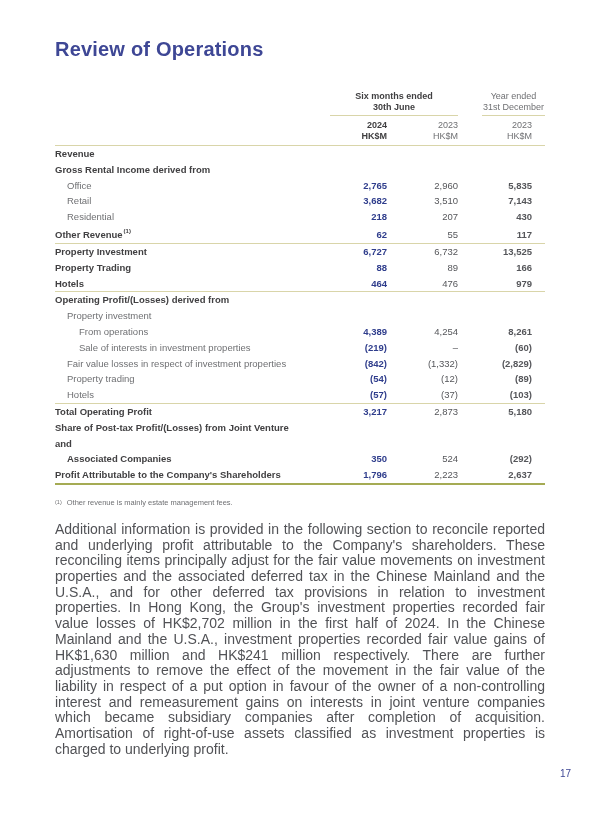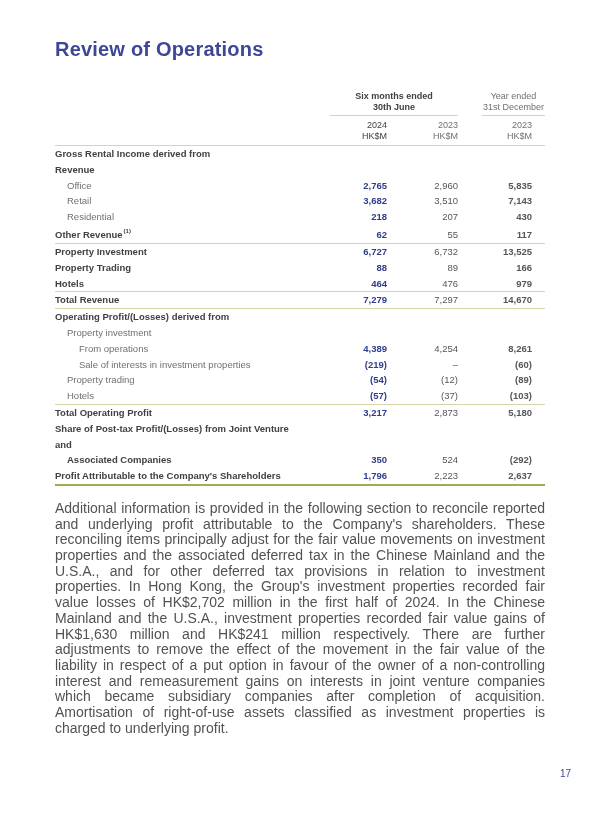--- a/index.html
+++ b/index.html
@@ -32,21 +32,21 @@
   col.c-v2{width:87px;}
   th{font-weight:normal;padding:0;}
   th.group{vertical-align:bottom;}
   .grp{padding-bottom:3px;border-bottom:1px solid var(--rule-light);text-align:center;}
   .grp div{font-size:9px;line-height:10.5px;}
   .grp.six{margin-left:30px;font-weight:700;color:var(--dark);}
   .grp.gy{margin-left:24px;color:var(--graylbl);}
   tr.sub th{border-bottom:1px solid var(--rule-light);padding:4px 0 4px 0;vertical-align:bottom;}
   th.sh{text-align:right;}
   th.sh div{font-size:9px;line-height:10.5px;color:var(--graylbl);}
-  th.sh.b div{font-weight:400;color:var(--dark);text-align:right;}
+  th.sh.b div{font-weight:700;color:var(--dark);text-align:right;}
   th.sh.y{padding-right:13px;}
   td{padding:0;vertical-align:bottom;font-size:9.5px;line-height:15.8px;}
   td.lbl{color:var(--graylbl);}
   td.lbl.b{font-weight:700;color:var(--dark);}
   td.lbl.ind1{padding-left:12px;}
   td.lbl.ind2{padding-left:24px;}
   td.lbl sup{font-size:6px;position:relative;top:-1px;margin-left:1px;}
   td.lbl .l2{padding-left:12px;}
   td.val{text-align:right;color:var(--grayval);}
   td.val.c0{color:var(--navy);font-weight:700;}
@@ -109,27 +109,27 @@
           <div>HK$M</div>
         </th>
         <th class="sh y">
           <div>2023</div>
           <div>HK$M</div>
         </th>
       </tr>
     </thead>
     <tbody>
         <tr>
+          <td class="lbl b ind0">Revenue</td>
+          <td class="val c0"></td>
+          <td class="val c1"></td>
+          <td class="val c2"></td>
+        </tr>
+        <tr>
           <td class="lbl b ind0">Gross Rental Income derived from</td>
-          <td class="val c0"></td>
-          <td class="val c1"></td>
-          <td class="val c2"></td>
-        </tr>
-        <tr>
-          <td class="lbl b ind0">Revenue</td>
           <td class="val c0"></td>
           <td class="val c1"></td>
           <td class="val c2"></td>
         </tr>
         <tr>
           <td class="lbl ind1">Office</td>
           <td class="val c0">2,765</td>
           <td class="val c1">2,960</td>
           <td class="val c2">5,835</td>
         </tr>
@@ -162,26 +162,20 @@
           <td class="val c0">88</td>
           <td class="val c1">89</td>
           <td class="val c2">166</td>
         </tr>
         <tr class="sep">
           <td class="lbl b ind0">Hotels</td>
           <td class="val c0">464</td>
           <td class="val c1">476</td>
           <td class="val c2">979</td>
         </tr>
-        <tr class="sep">
-          <td class="lbl b ind0">Total Revenue</td>
-          <td class="val c0">7,279</td>
-          <td class="val c1">7,297</td>
-          <td class="val c2">14,670</td>
-        </tr>
         <tr>
           <td class="lbl b ind0">Operating Profit/(Losses) derived from</td>
           <td class="val c0"></td>
           <td class="val c1"></td>
           <td class="val c2"></td>
         </tr>
         <tr>
           <td class="lbl ind1">Property investment</td>
           <td class="val c0"></td>
           <td class="val c1"></td>
@@ -191,20 +185,26 @@
           <td class="lbl ind2">From operations</td>
           <td class="val c0">4,389</td>
           <td class="val c1">4,254</td>
           <td class="val c2">8,261</td>
         </tr>
         <tr>
           <td class="lbl ind2">Sale of interests in investment properties</td>
           <td class="val c0">(219)</td>
           <td class="val c1">–</td>
           <td class="val c2">(60)</td>
+        </tr>
+        <tr>
+          <td class="lbl ind1">Fair value losses in respect of investment properties</td>
+          <td class="val c0">(842)</td>
+          <td class="val c1">(1,332)</td>
+          <td class="val c2">(2,829)</td>
         </tr>
         <tr>
           <td class="lbl ind1">Property trading</td>
           <td class="val c0">(54)</td>
           <td class="val c1">(12)</td>
           <td class="val c2">(89)</td>
         </tr>
         <tr class="sep">
           <td class="lbl ind1">Hotels</td>
           <td class="val c0">(57)</td>
@@ -228,18 +228,22 @@
         </tr>
         <tr class="thick">
           <td class="lbl b ind0">Profit Attributable to the Company's Shareholders</td>
           <td class="val c0">1,796</td>
           <td class="val c1">2,223</td>
           <td class="val c2">2,637</td>
         </tr>
       </tbody>
   </table>
 
+  <div class="footnote">
+    <span class="mark">(1)</span>
+    <span>Other revenue is mainly estate management fees.</span>
+  </div>
 
   <div class="bodytext">Additional information is provided in the following section to reconcile reported and underlying profit attributable to the Company's shareholders. These reconciling items principally adjust for the fair value movements on investment properties and the associated deferred tax in the Chinese Mainland and the U.S.A., and for other deferred tax provisions in relation to investment properties. In Hong Kong, the Group's investment properties recorded fair value losses of HK$2,702 million in the first half of 2024. In the Chinese Mainland and the U.S.A., investment properties recorded fair value gains of HK$1,630 million and HK$241 million respectively. There are further adjustments to remove the effect of the movement in the fair value of the liability in respect of a put option in favour of the owner of a non-controlling interest and remeasurement gains on interests in joint venture companies which became subsidiary companies after completion of acquisition. Amortisation of right-of-use assets classified as investment properties is charged to underlying profit.</div>
 
 </div>
 
 <div class="pagenum">17</div>
 
 </body></html>

